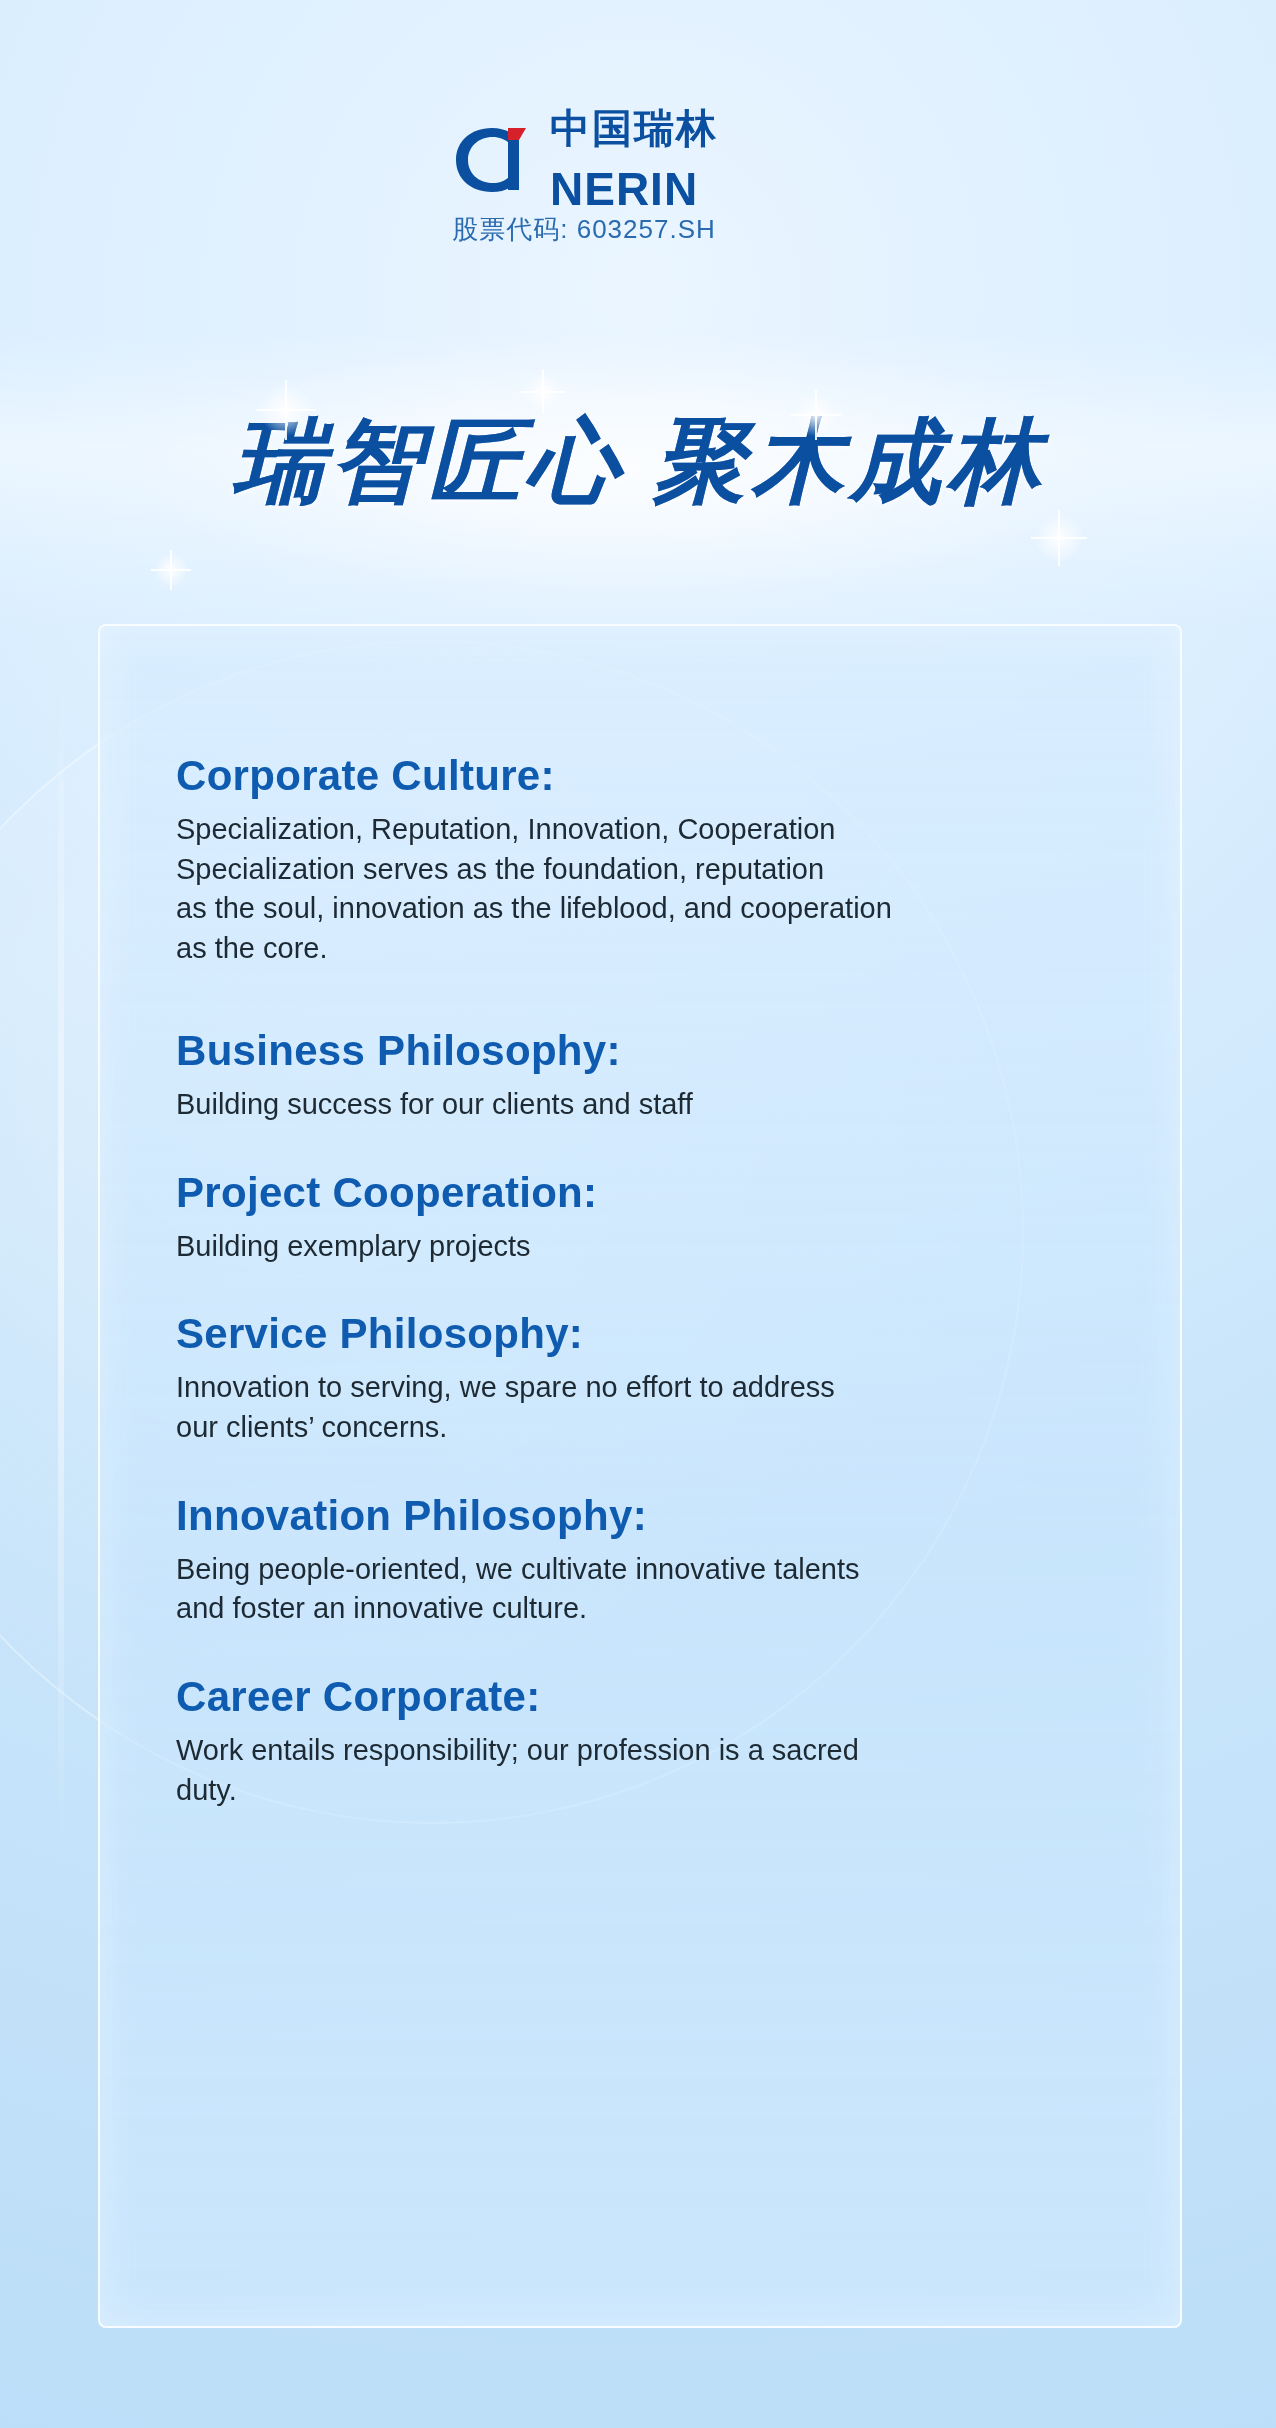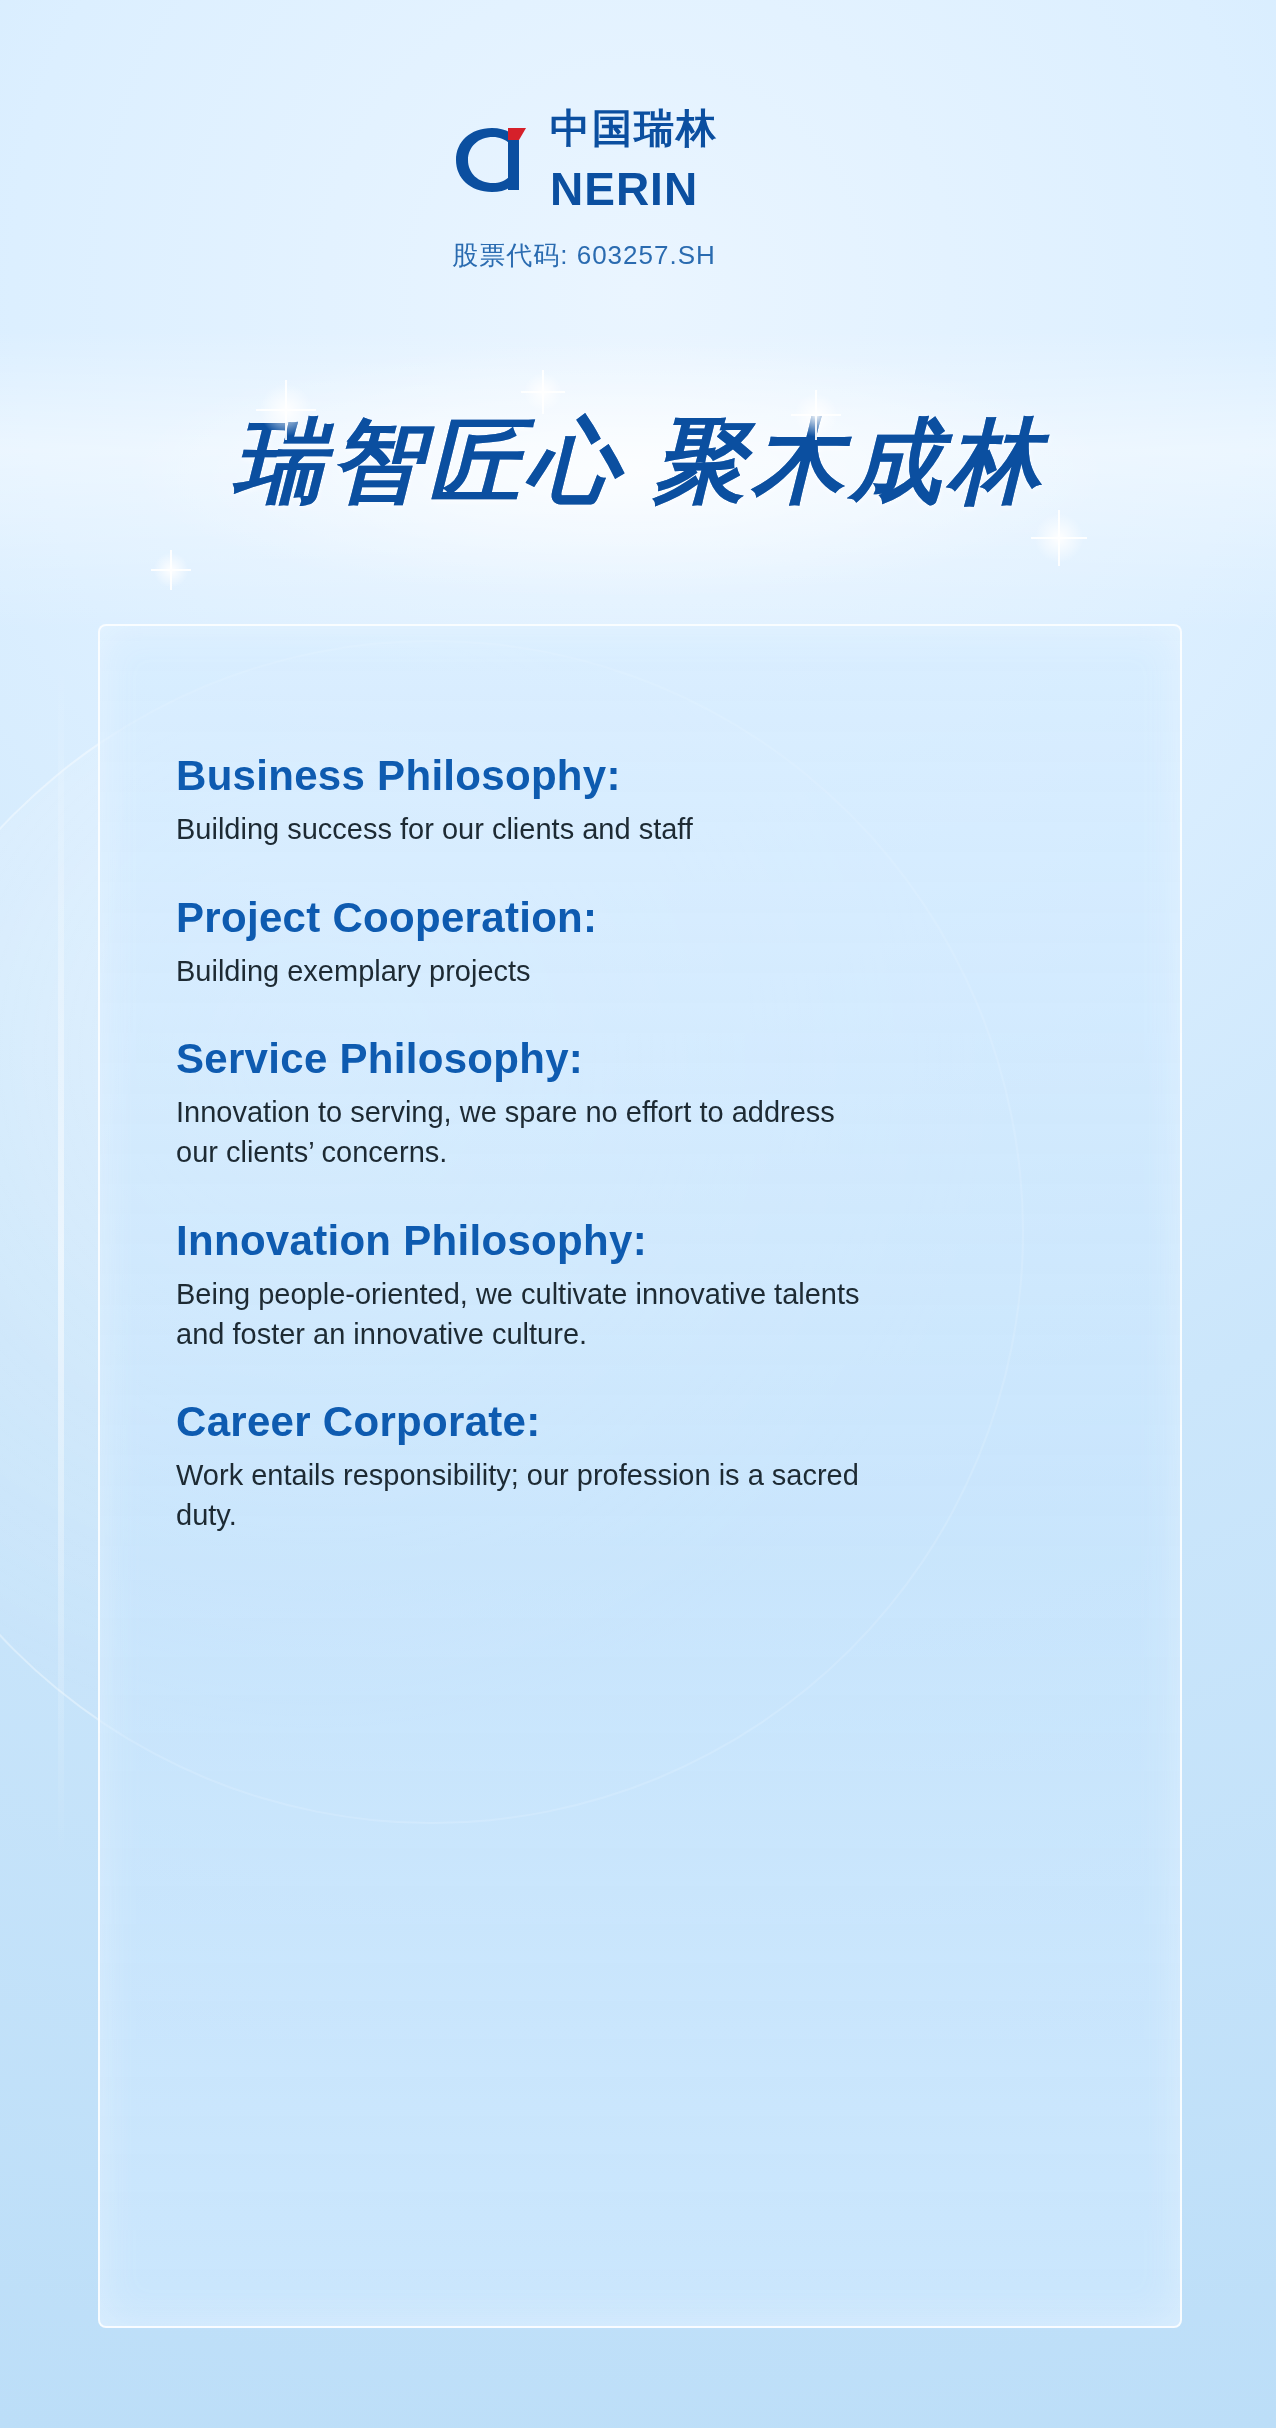--- a/index.html
+++ b/index.html
@@ -93,21 +93,20 @@
   }
   .logo-en {
     font-family: "Liberation Sans", sans-serif;
     font-size: 46px;
     font-weight: bold;
     color: #0b4fa0;
     letter-spacing: 1px;
     margin-top: 18px;
   }
   .stock-code {
-    margin-top: 26px;
     font-size: 26px;
     color: #2a6bb0;
     letter-spacing: 1px;
   }
 
   
   .slogan-wrap {
     position: absolute;
     left: 1px;
     top: 400px;
@@ -211,20 +210,27 @@
     <span class="spark" style="left:520px; top:-30px; width:44px; height:44px;"></span>
     <span class="spark" style="left:790px; top:-10px; width:50px; height:50px;"></span>
     <span class="spark" style="left:1030px; top:110px; width:56px; height:56px;"></span>
     <span class="spark" style="left:150px; top:150px; width:40px; height:40px;"></span>
     <div class="slogan">瑞智匠心 聚木成林</div>
   </div>
 
   <div class="card">
     <div class="card-inner">
 
+      <div class="section sec-gap-lg">
+        <h2 class="sec-title">Corporate Culture:</h2>
+        <p class="sec-body">Specialization, Reputation, Innovation, Cooperation
+Specialization serves as the foundation, reputation
+as the soul, innovation as the lifeblood, and cooperation
+as the core.</p>
+      </div>
 
       <div class="section">
         <h2 class="sec-title">Business Philosophy:</h2>
         <p class="sec-body">Building success for our clients and staff</p>
       </div>
 
       <div class="section">
         <h2 class="sec-title">Project Cooperation:</h2>
         <p class="sec-body">Building exemplary projects</p>
       </div>

